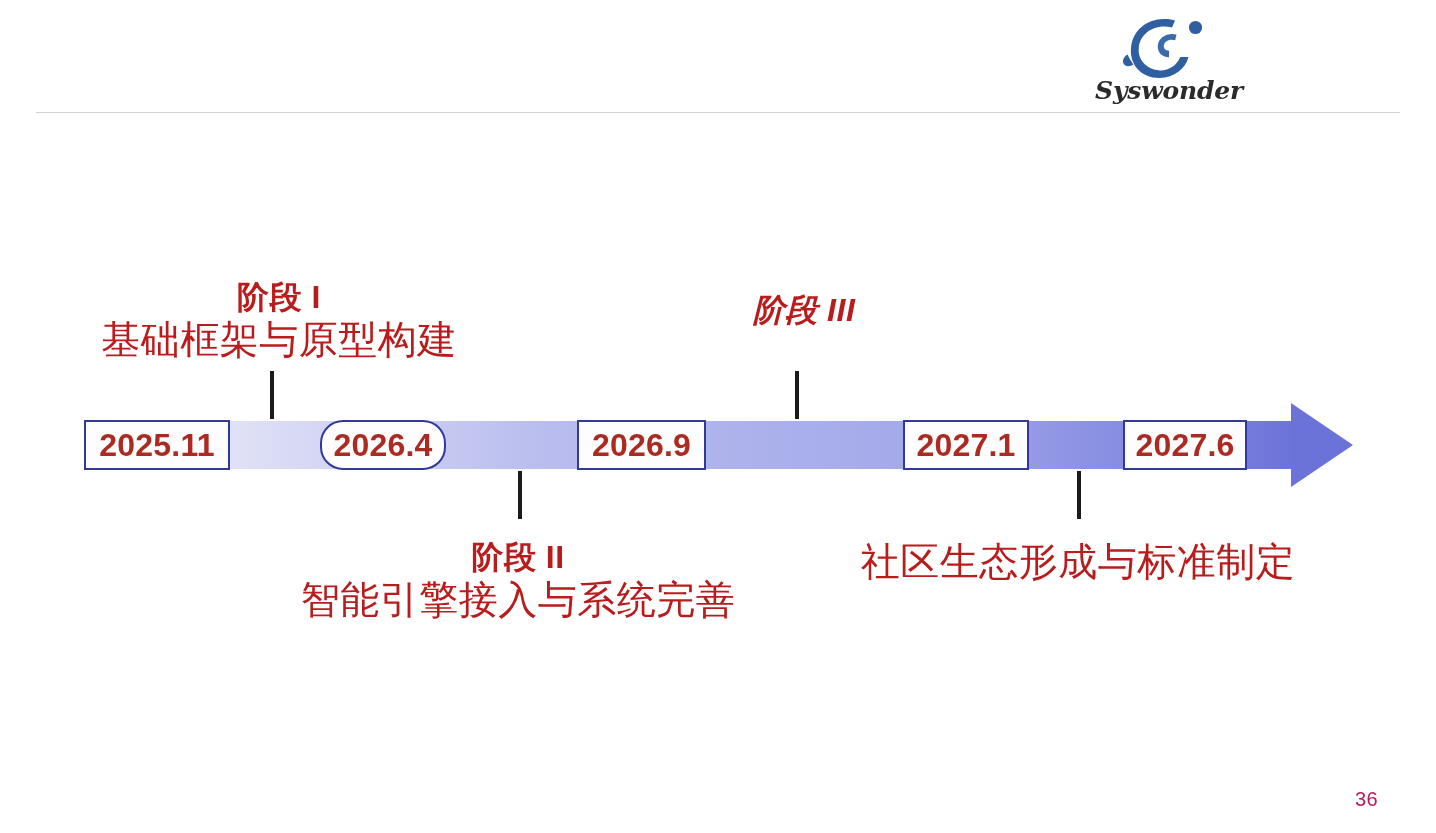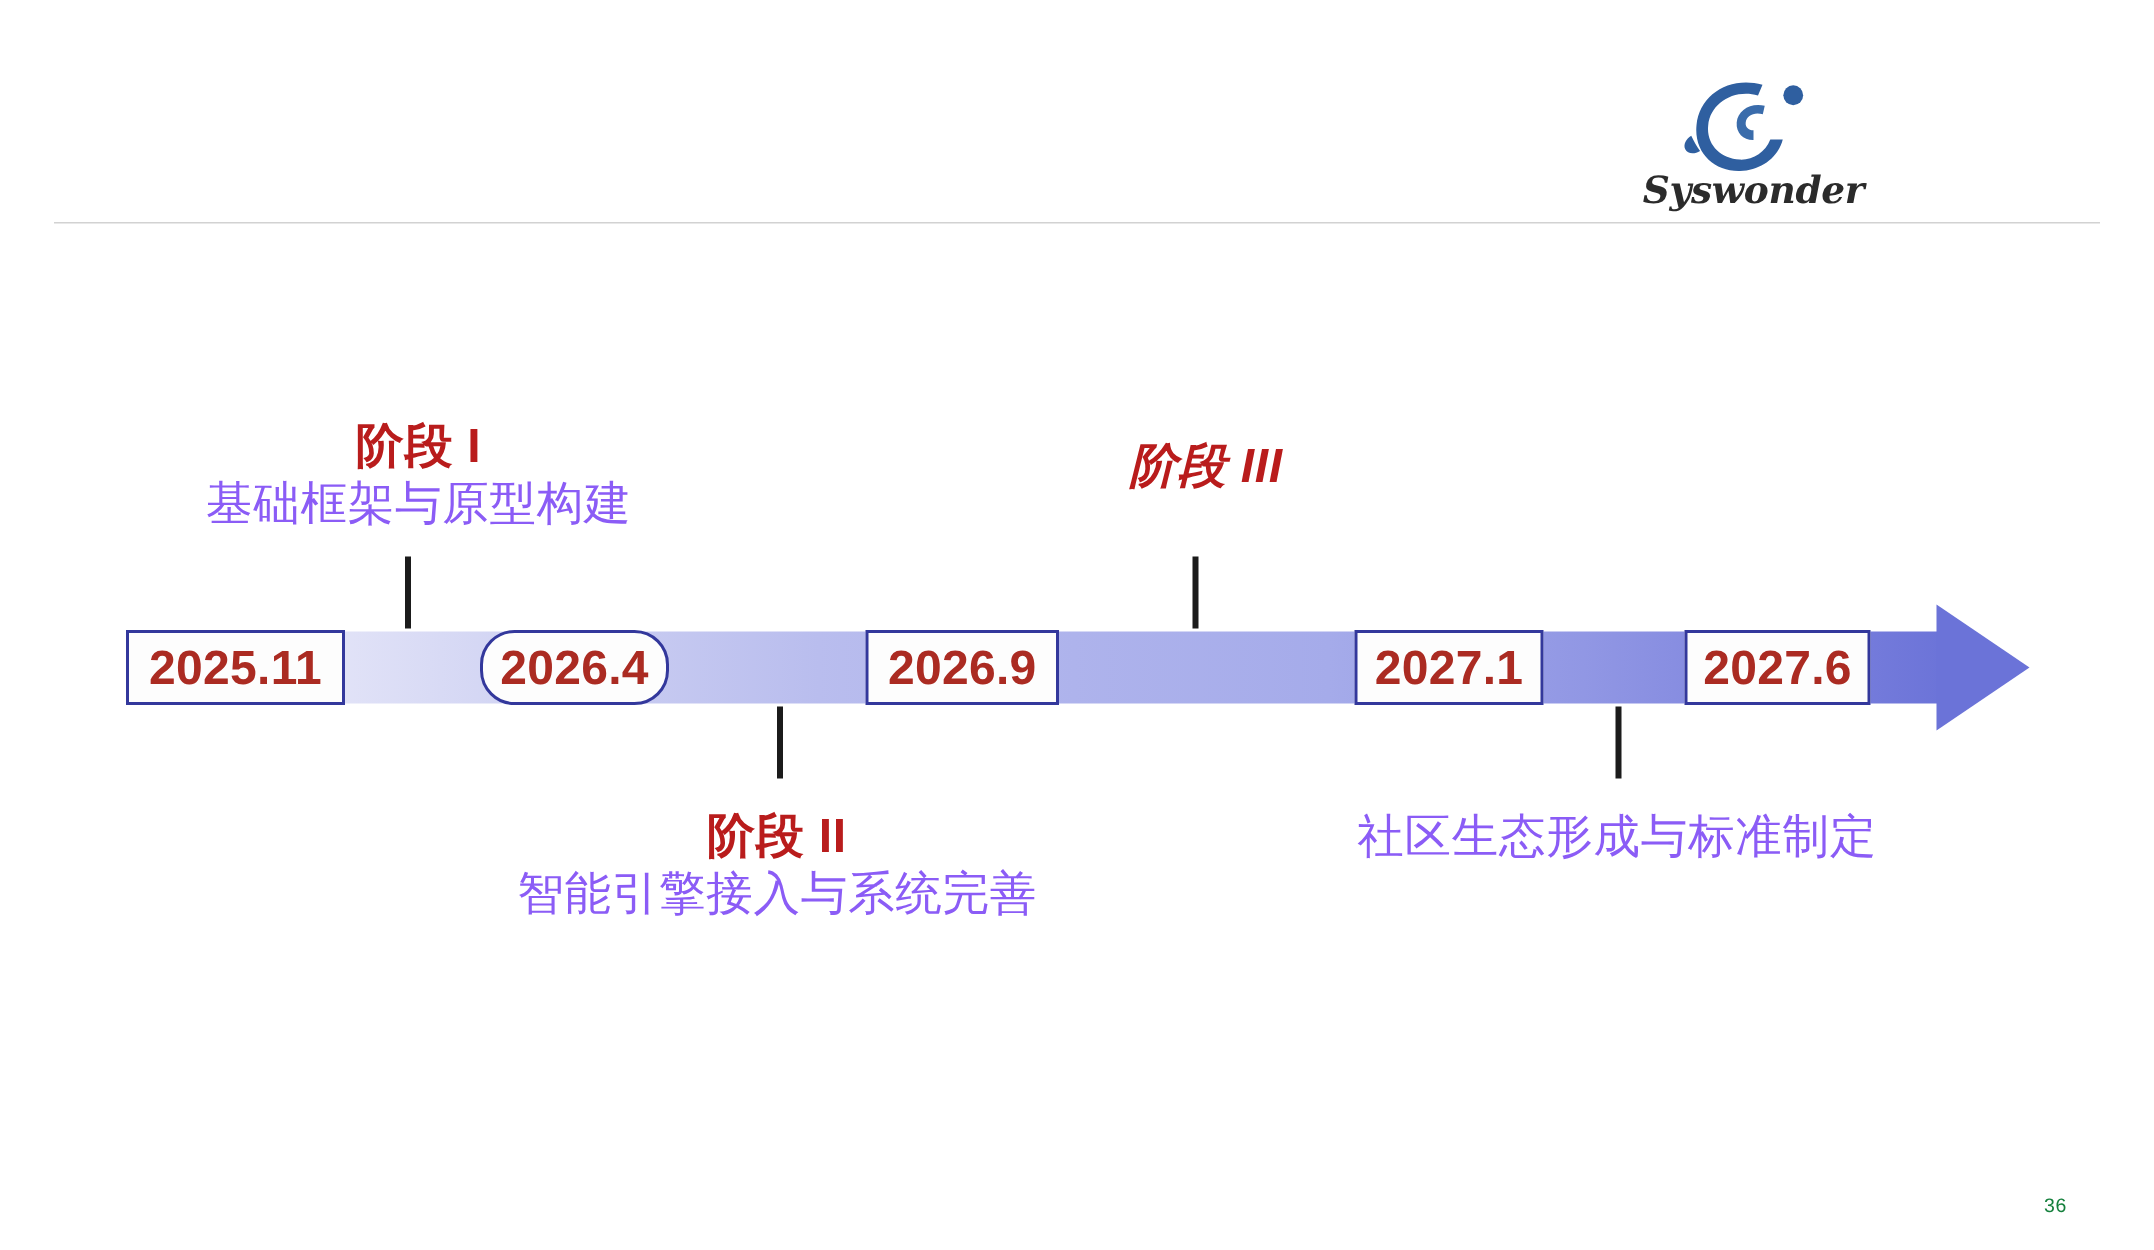--- a/index.html
+++ b/index.html
@@ -15,21 +15,20 @@
     font-family: "Liberation Sans", "DejaVu Sans", sans-serif;
     color: #1a1a1a;
   }
 
   
   #slide-header {
     position: absolute;
     left: 0; top: 0;
     width: 1312px;
     height: 120px;
-    margin-top: 36px;
   }
   #header-rule {
     position: absolute;
     left: 36px;
     top: 112px;
     width: 1364px;
     height: 0;
     border-top: 1.6px solid #d2d2d2;
   }
   #brand-logo {
@@ -131,33 +130,33 @@
     white-space: nowrap;
   }
   .phase-title {
     font-size: 32px;
     font-weight: 700;
     color: #b91c1c;
     line-height: 1.18;
     letter-spacing: 0.5px;
   }
   .phase-desc {
-    font-size: 31px;
+    font-size: 39px;
     font-weight: 400;
-    color: #8b5cf6;
+    color: #b91c1c;
     line-height: 1.2;
     letter-spacing: 0.5px;
   }
 
   #page-number {
     position: absolute;
     right: 58px;
     bottom: 22px;
-    font-size: 13px;
-    color: #15803d;
+    font-size: 20px;
+    color: #be185d;
     letter-spacing: 0.4px;
   }
 </style>
 </head>
 <body>
 
 <div id="slide-header">
   <div id="header-rule"></div>
 
   <div id="brand-logo">

